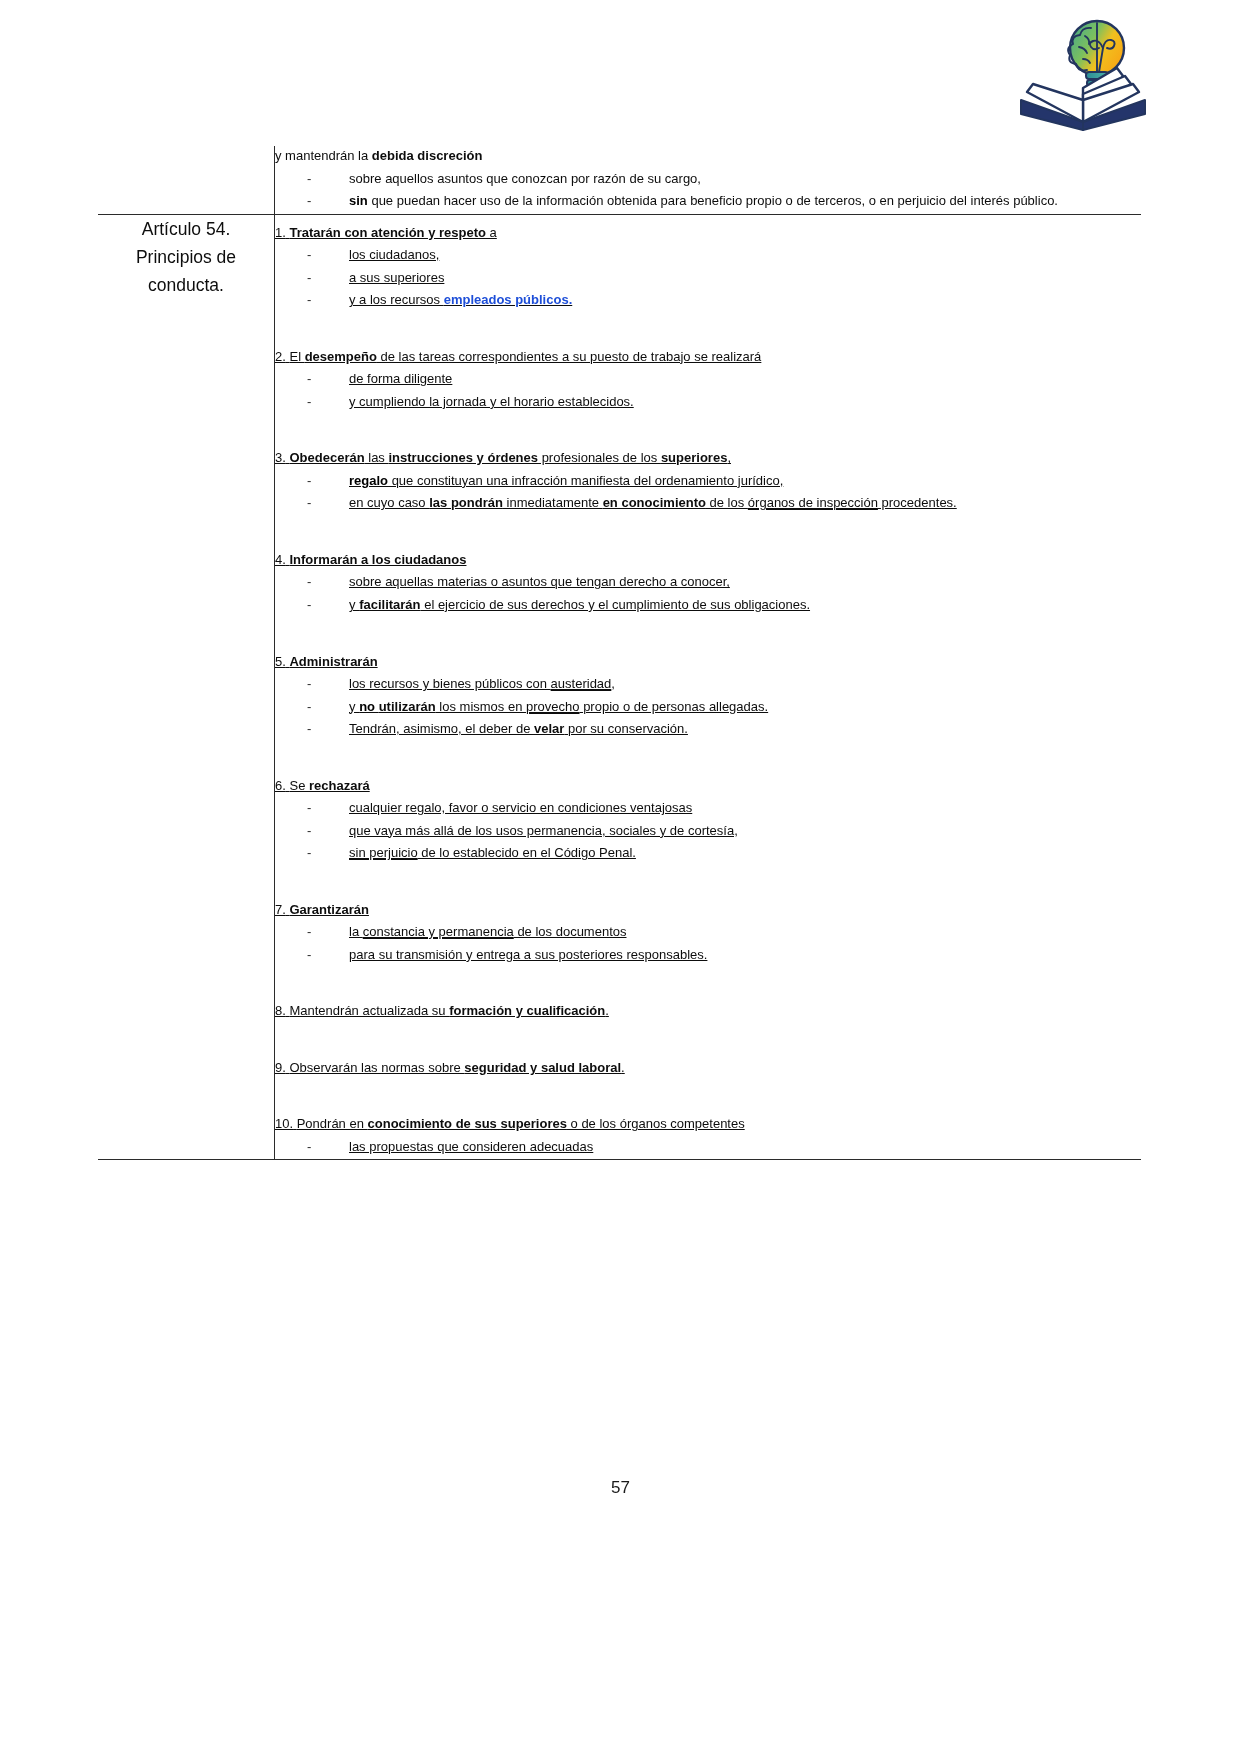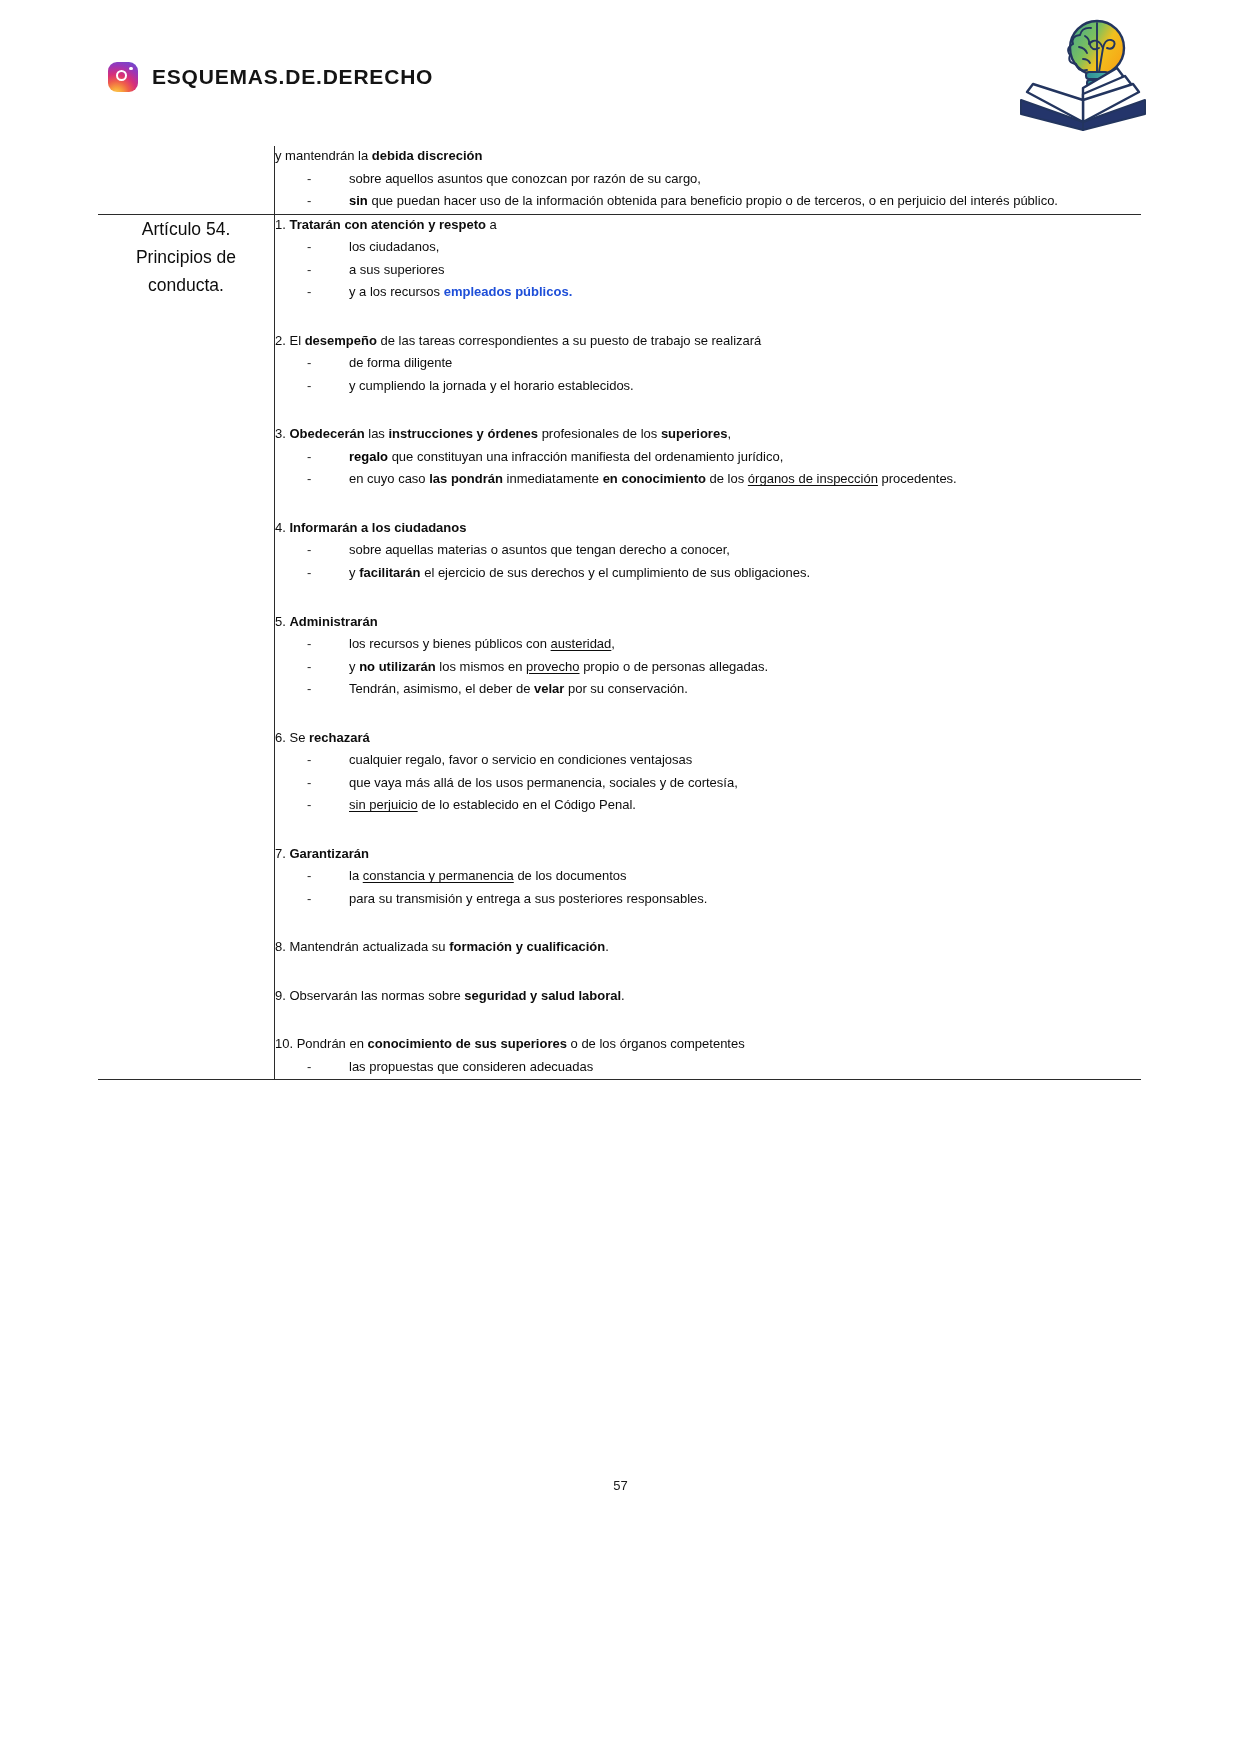--- a/index.html
+++ b/index.html
@@ -75,21 +75,21 @@
     line-height:1.62;
     border-right:1.2px solid #2b2b2b;
   }
   .cell-right{
     padding:16px 18px 16px 22px;
     font-size:13px;
     line-height:1.58;
     border-left:1.2px solid #2b2b2b;
   }
 
-  .blk{margin:0 0 0 0;}
+  .blk{margin:8px 0 0 0;text-decoration:underline;}
   .lead{margin:0 0 2px 0;}
   .spacer{height:26px;}
 
   ul.dash{
     list-style:none;
     margin:2px 0 0 0;
     padding:0 0 0 32px;
   }
   ul.dash > li{
     position:relative;
@@ -105,35 +105,31 @@
   b{font-weight:bold;}
   .red{color:#000000;font-weight:bold;}
   .green{color:#1d4ed8;font-weight:bold;}
   .u{text-decoration:underline;text-underline-offset:2px;}
 
   
   .footer{
     position:absolute;
     left:0;top:1478px;width:1241px;
     text-align:center;
-    font-size:13px;
+    font-size:17px;
     color:#1a1a1a;
   }
 </style>
 </head>
 <body>
 
 <div class="page">
 
   <div class="header">
 
-    <div class="brand">
-      <span class="ig-icon"></span>
-      <span class="brand-text">ESQUEMAS.DE.DERECHO</span>
-    </div>
 
     <div class="logo-mark">
       <svg viewBox="0 0 140 118" width="140" height="118" aria-hidden="true">
         <defs>
           <linearGradient id="bulbg" x1="0" y1="0" x2="1" y2="0.6">
             <stop offset="0%" stop-color="#3fa58f"></stop>
             <stop offset="45%" stop-color="#7cc05e"></stop>
             <stop offset="70%" stop-color="#f2c01e"></stop>
             <stop offset="100%" stop-color="#f7a916"></stop>
           </linearGradient>

